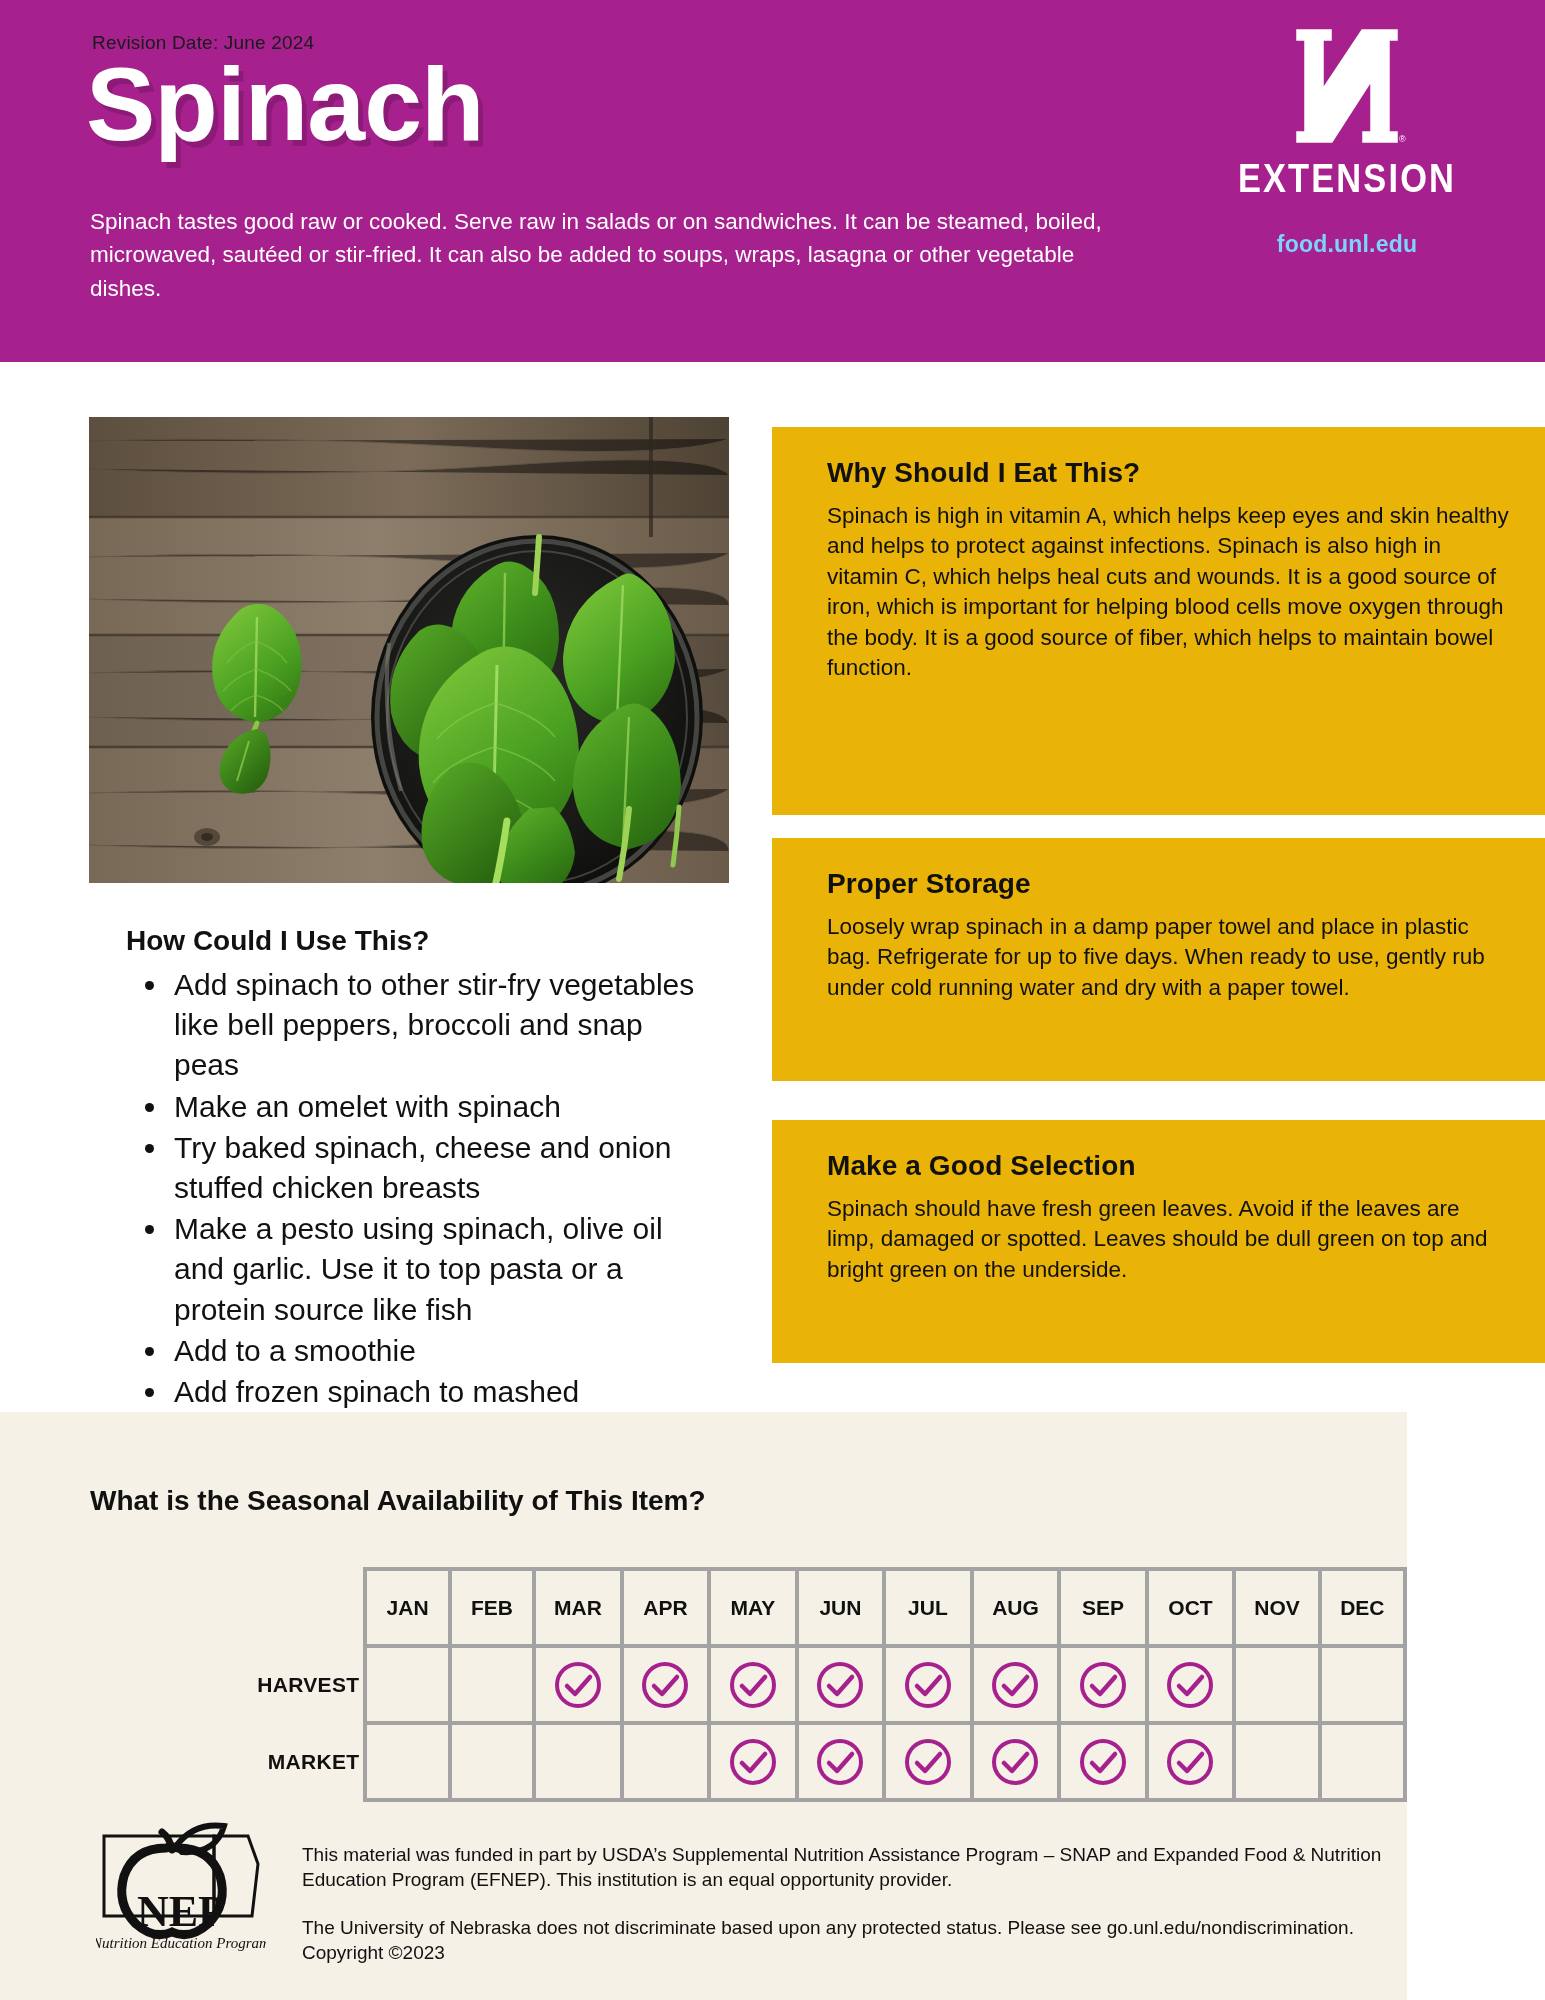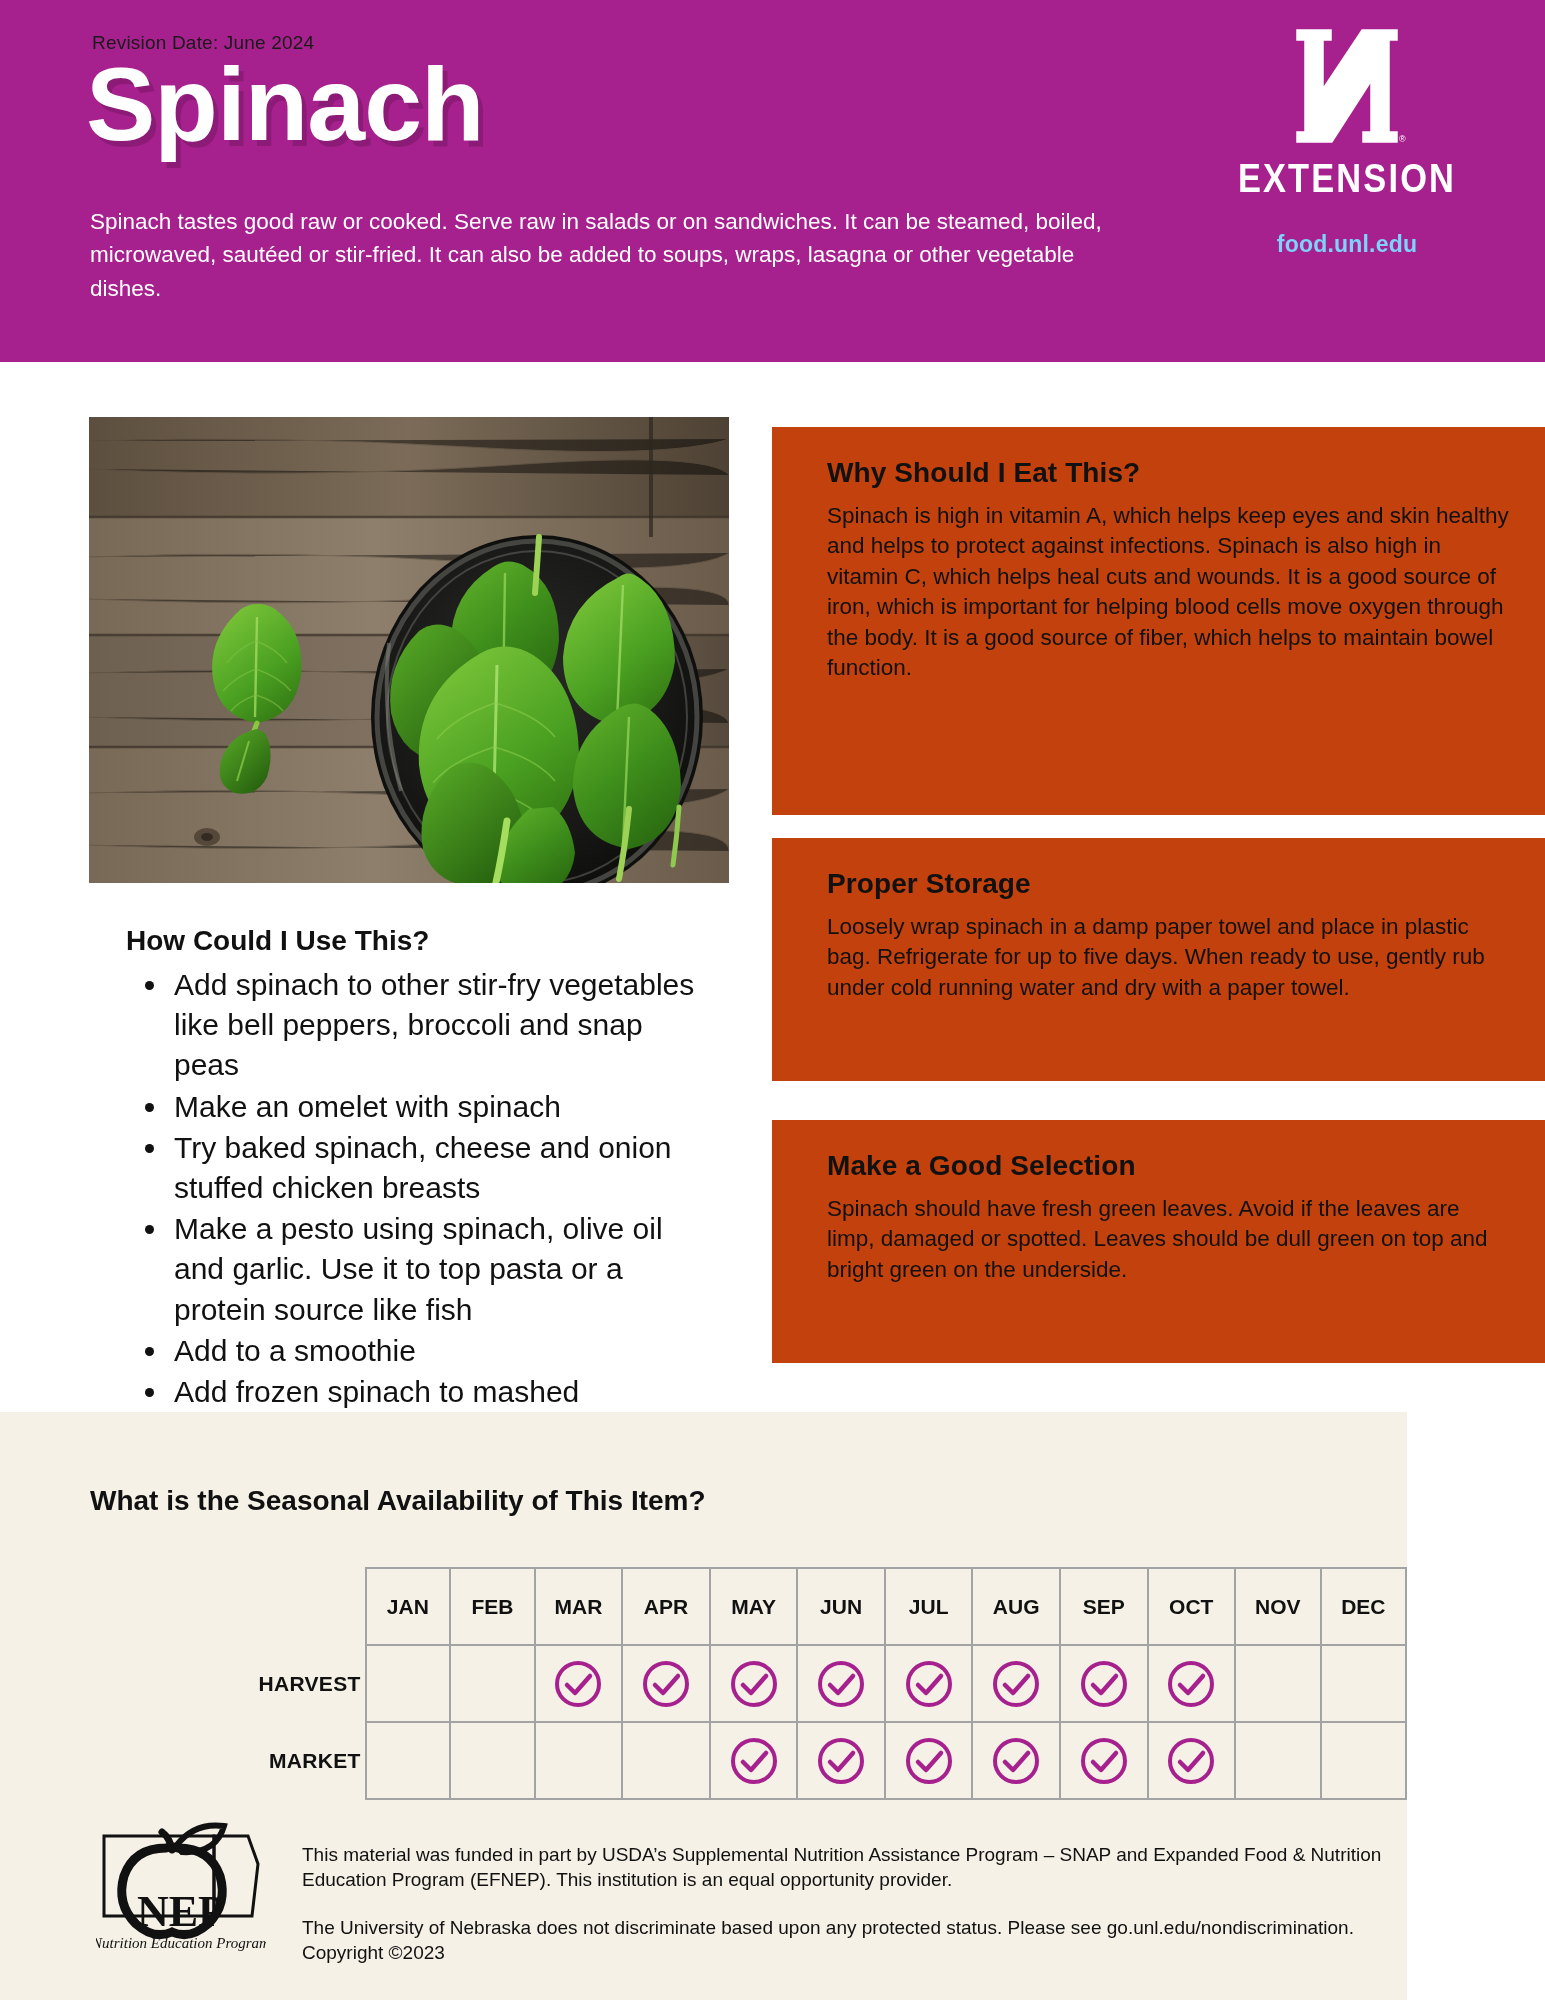--- a/index.html
+++ b/index.html
@@ -66,21 +66,21 @@
   .use-list {
     position: absolute; left: 140px; top: 965px;
     width: 560px;
     font-size: 30px; line-height: 1.34; color:#111;
   }
   .use-list li { margin-bottom: 1px; padding-left: 4px; }
   .use-list { list-style: disc; padding-left: 30px; }
 
   .panel {
     position: absolute; left: 772px; width: 773px;
-    background: #c2410c;
+    background: #eab308;
     padding: 30px 36px 30px 55px;
   }
   .panel.p1 { top: 427px; height: 388px; }
   .panel.p2 { top: 838px; height: 243px; }
   .panel.p3 { top: 1120px; height: 243px; }
   .panel h2 {
     font-size: 28px; font-weight: bold; color:#111;
     margin-bottom: 12px; letter-spacing:.1px;
   }
   .panel p {
@@ -96,21 +96,21 @@
   .season-heading {
     position: absolute; left: 90px; top: 73px;
     font-size: 28px; font-weight: bold; color:#111;
   }
 
   table.avail {
     position: absolute; left: 232px; top: 155px;
     border-collapse: collapse;
   }
   table.avail td, table.avail th {
-    border: 2px solid #a3a3a3;
+    border: 4px solid #a3a3a3;
     width: 102px; height: 77px;
     text-align: center; vertical-align: middle;
     font-size: 21px; font-weight: bold; color:#111;
     padding: 0;
   }
   table.avail th.hdr { height: 47px; }
   table.avail td.rowlabel, table.avail th.corner {
     border: none; background: transparent;
     width: 145px; text-align: right;
     padding-right: 4px;

